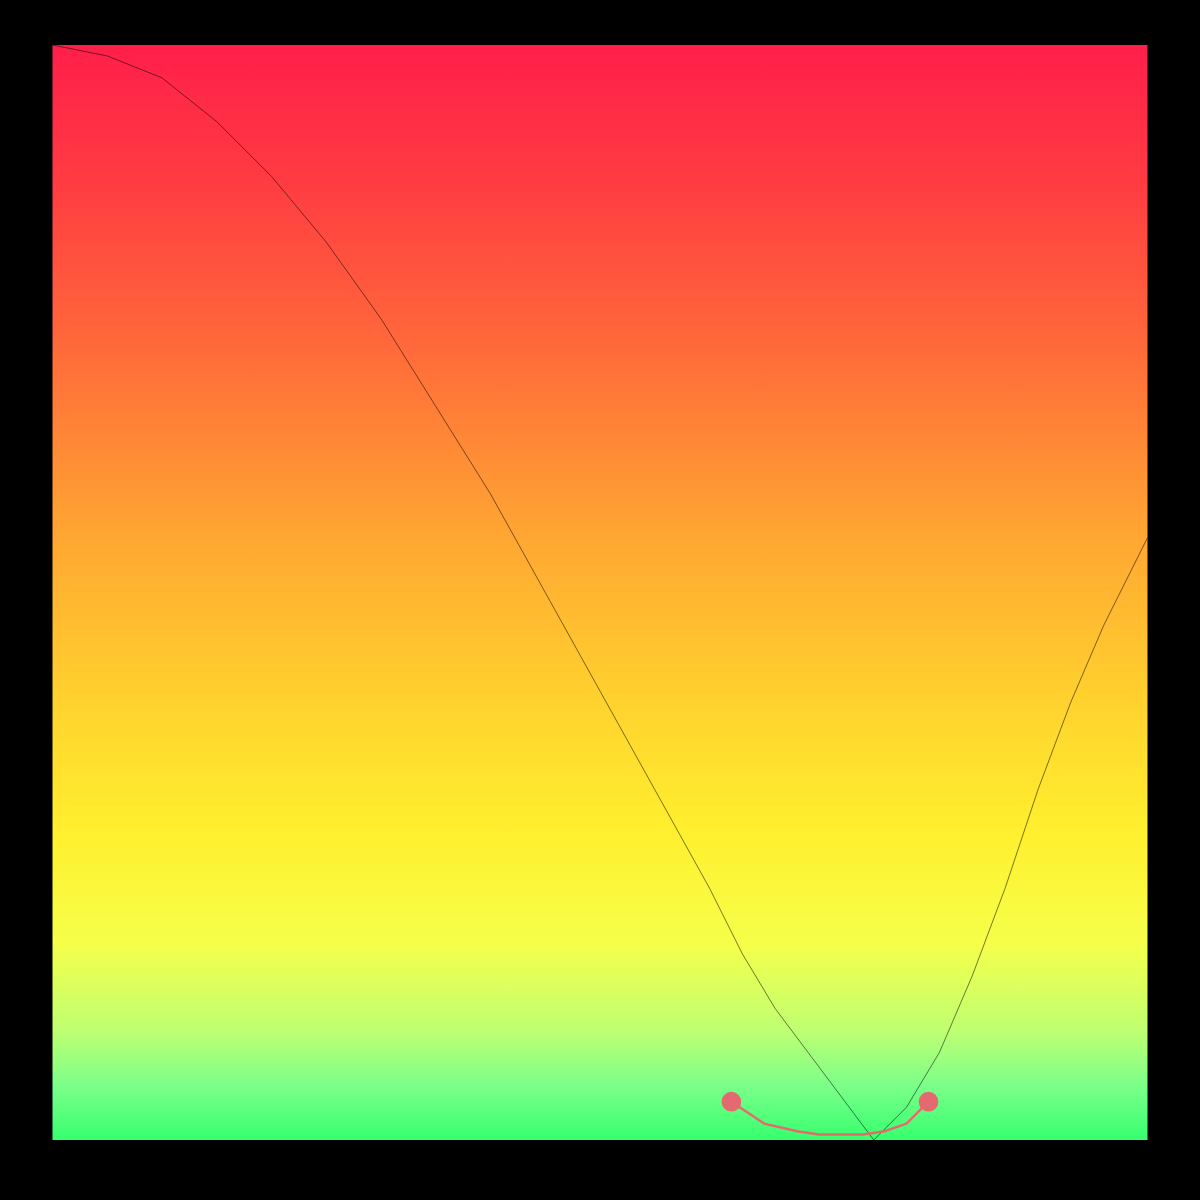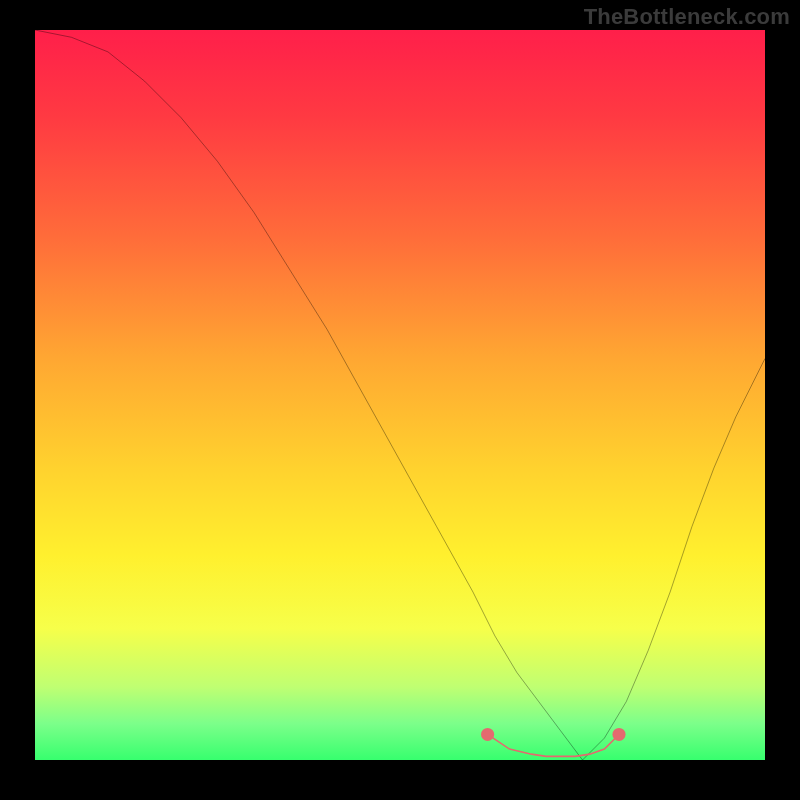--- a/index.html
+++ b/index.html
@@ -60,21 +60,20 @@
     top: 0;
     width: 100%;
     height: 100%;
     overflow: visible;
   }
 </style>
 </head>
 <body>
 
 <div class="frame">
-  <div class="watermark">TheBottleneck.com</div>
 
   <div class="plot-area">
     <div class="gradient"></div>
 
     <svg class="curves" viewBox="0 0 100 100" preserveAspectRatio="none">
       <path fill="none" stroke="#000" stroke-width="0.35" vector-effect="non-scaling-stroke" d="M0.00 0.00 L5.00 1.00 L10.00 3.00 L15.00 7.00 L20.00 12.00 L25.00 18.00 L30.00 25.00 L35.00 33.00 L40.00 41.00 L45.00 50.00 L50.00 59.00 L55.00 68.00 L60.00 77.00 L63.00 83.00 L66.00 88.00 L69.00 92.00 L72.00 96.00 L75.00 100.00"></path>
       <path fill="none" stroke="#000" stroke-width="0.35" vector-effect="non-scaling-stroke" d="M75.00 100.00 L78.00 97.00 L81.00 92.00 L84.00 85.00 L87.00 77.00 L90.00 68.00 L93.00 60.00 L96.00 53.00 L100.00 45.00"></path>
       <path fill="none" stroke="#e46a6f" stroke-width="1.6" stroke-linecap="round" vector-effect="non-scaling-stroke" d="M62.00 96.50 L65.00 98.50 L68.00 99.20 L70.00 99.50 L72.00 99.50 L74.00 99.50 L76.00 99.20 L78.00 98.50 L80.00 96.50"></path>
       <circle r="0.9" fill="#e46a6f" cx="62" cy="96.5"></circle>
       <circle r="0.9" fill="#e46a6f" cx="80" cy="96.5"></circle>

